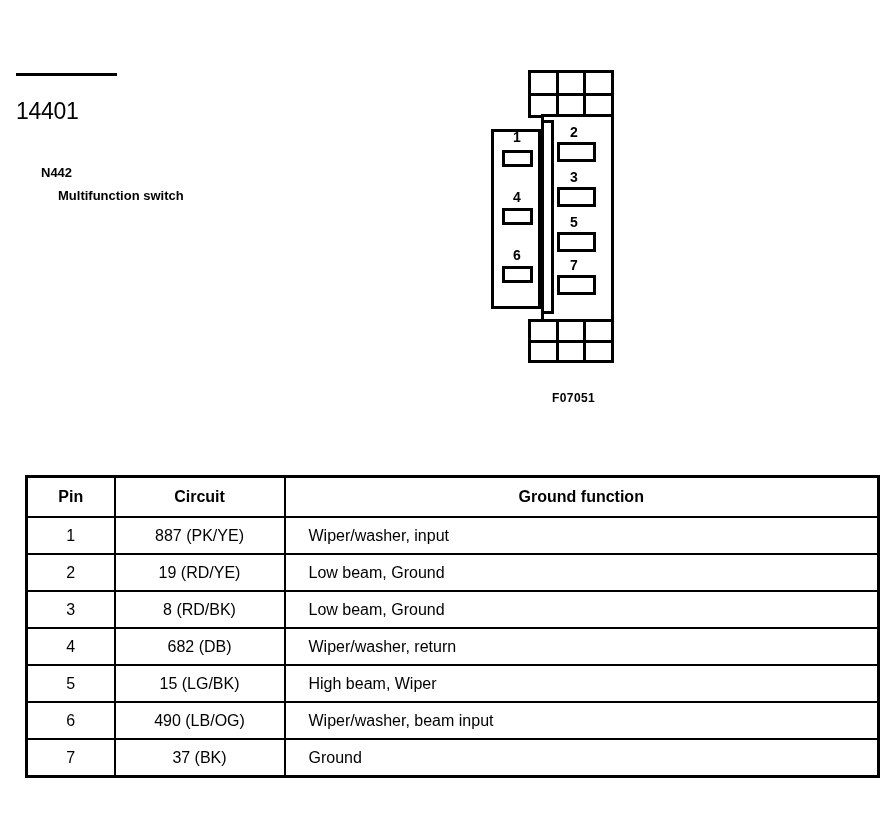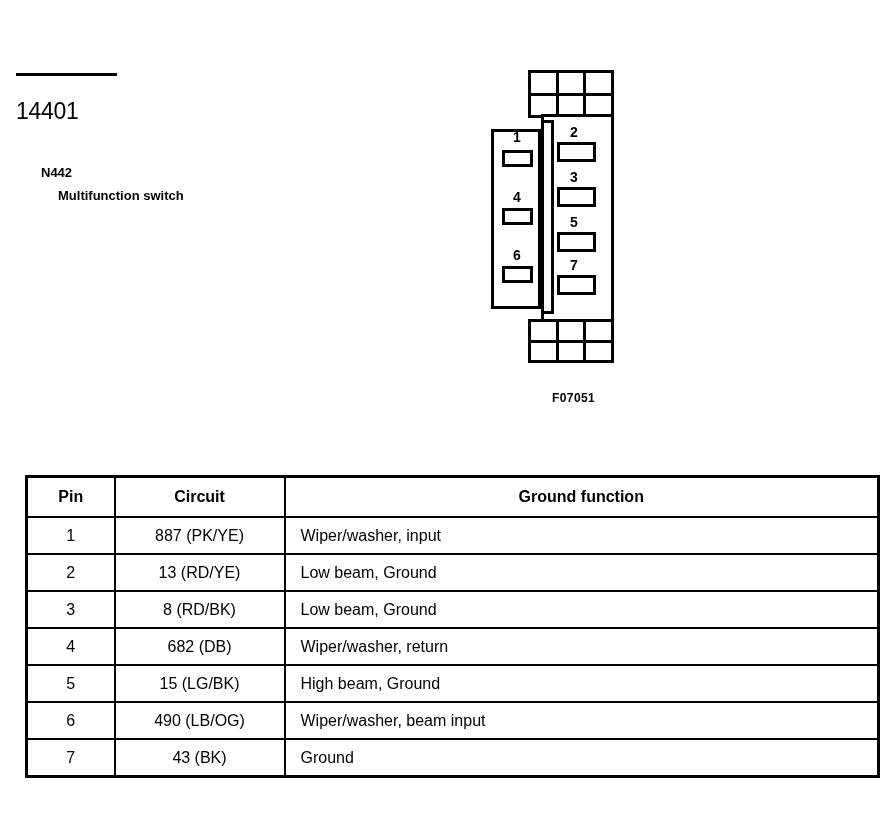--- a/index.html
+++ b/index.html
@@ -179,21 +179,21 @@
     line-height: 20px;
     vertical-align: middle;
   }
   #pin-table th {
     font-weight: bold;
     height: 38px;
   }
   #pin-table thead th { text-align: center; }
   #pin-table td.cell-pin,
   #pin-table td.cell-circuit { text-align: center; }
-  #pin-table td.cell-function { text-align: left; padding-left: 15px; }
+  #pin-table td.cell-function { text-align: left; padding-left: 23px; }
 
   
   #pin-table { border: 3px solid #000; }
 </style>
 </head>
 <body>
 
 <div id="page">
 
   <div id="connector-title-rule"></div>
@@ -263,44 +263,44 @@
       </tr>
     </thead>
     <tbody id="pin-table-body">
         <tr>
           <td class="cell-pin">1</td>
           <td class="cell-circuit">887 (PK/YE)</td>
           <td class="cell-function">Wiper/washer, input</td>
         </tr>
         <tr>
           <td class="cell-pin">2</td>
-          <td class="cell-circuit">13 (RD/YE)</td>
+          <td class="cell-circuit">19 (RD/YE)</td>
           <td class="cell-function">Low beam, Ground</td>
         </tr>
         <tr>
           <td class="cell-pin">3</td>
           <td class="cell-circuit">8 (RD/BK)</td>
           <td class="cell-function">Low beam, Ground</td>
         </tr>
         <tr>
           <td class="cell-pin">4</td>
           <td class="cell-circuit">682 (DB)</td>
           <td class="cell-function">Wiper/washer, return</td>
         </tr>
         <tr>
           <td class="cell-pin">5</td>
           <td class="cell-circuit">15 (LG/BK)</td>
-          <td class="cell-function">High beam, Ground</td>
+          <td class="cell-function">High beam, Wiper</td>
         </tr>
         <tr>
           <td class="cell-pin">6</td>
           <td class="cell-circuit">490 (LB/OG)</td>
           <td class="cell-function">Wiper/washer, beam input</td>
         </tr>
         <tr>
           <td class="cell-pin">7</td>
-          <td class="cell-circuit">43 (BK)</td>
+          <td class="cell-circuit">37 (BK)</td>
           <td class="cell-function">Ground</td>
         </tr>
       </tbody>
   </table>
 
 </div>
 
 </body></html>

